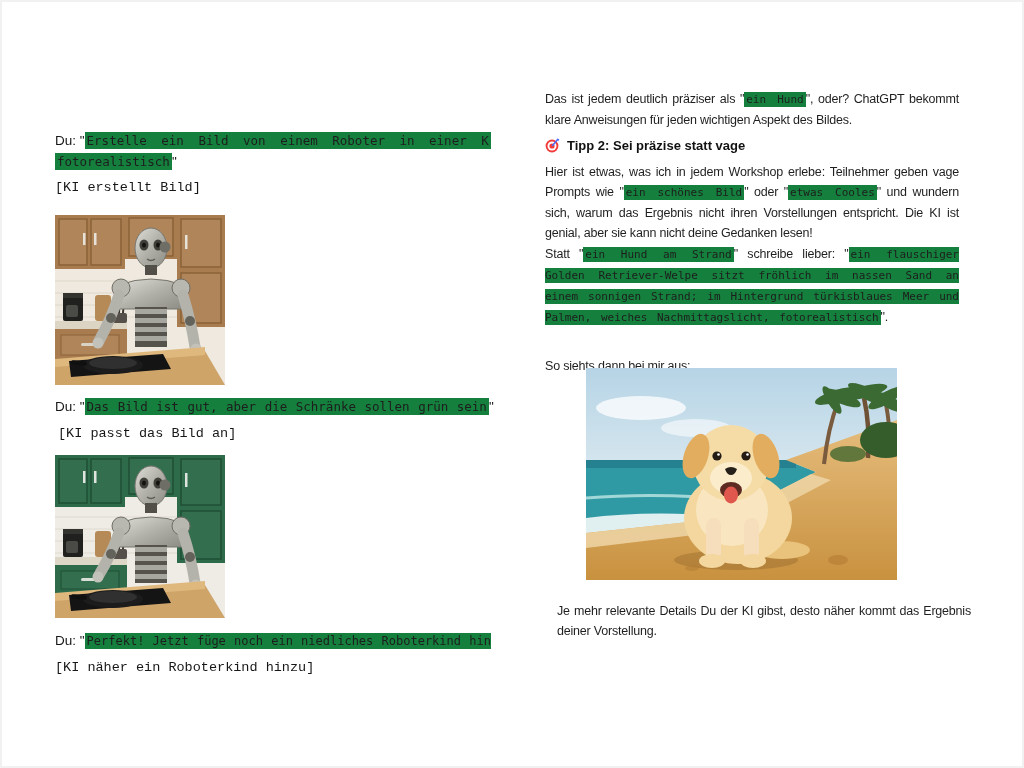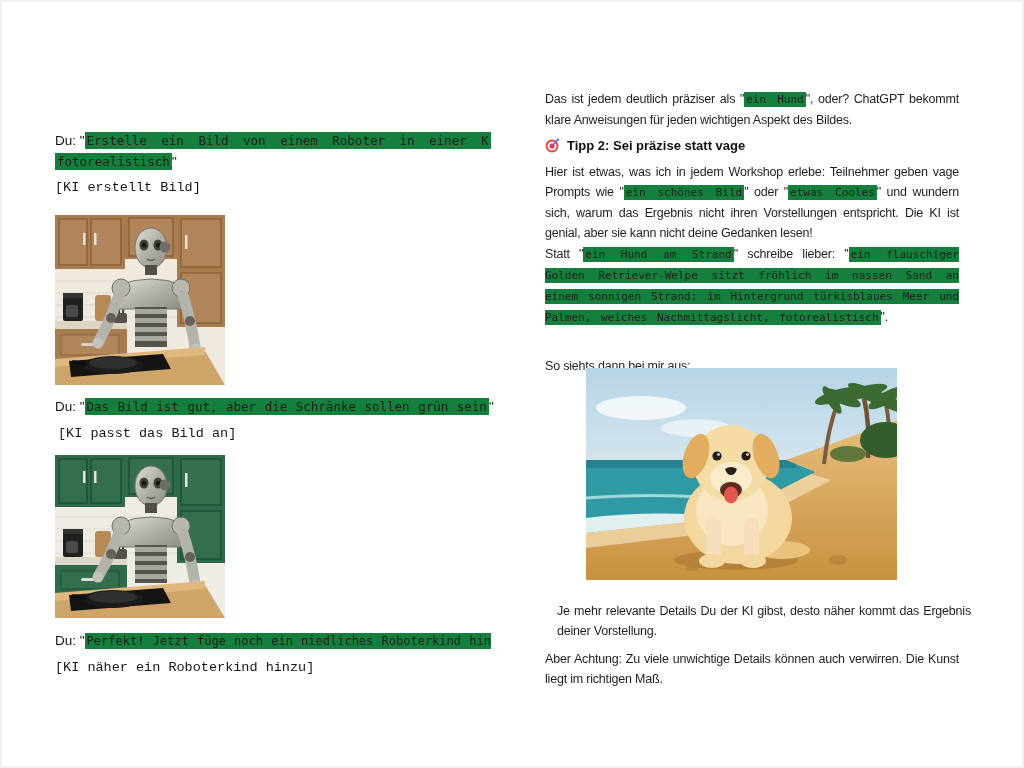--- a/index.html
+++ b/index.html
@@ -300,16 +300,15 @@
         <ellipse cx="145" cy="122" rx="11" ry="8" fill="#5d2b22"></ellipse>
         <ellipse cx="145" cy="127" rx="7" ry="8.5" fill="#e0574d"></ellipse>
       </g>
       <ellipse cx="252" cy="192" rx="10" ry="5" fill="#b27c33" opacity="0.6"></ellipse>
       <ellipse cx="106" cy="200" rx="7" ry="3" fill="#b27c33" opacity="0.5"></ellipse>
     </svg>
   </div>
 
   <div class="abs para" style="left:545px;top:601px;margin-left:12px;">Je mehr relevante Details Du der KI gibst, desto näher kommt das Ergebnis deiner Vorstellung.</div>
 
-  <div class="abs para" style="left:545px;top:649px;">Aber Achtung: Zu viele unwichtige Details können auch verwirren. Die Kunst liegt im richtigen Maß.</div>
 
 
 </div>
 
 </body></html>

